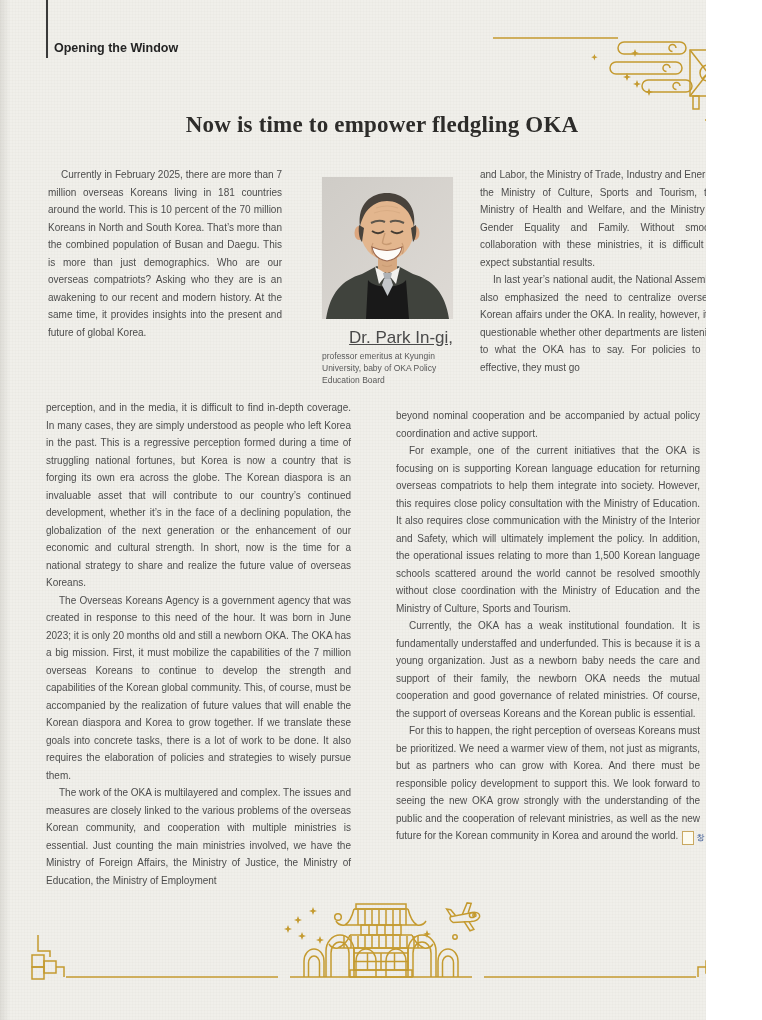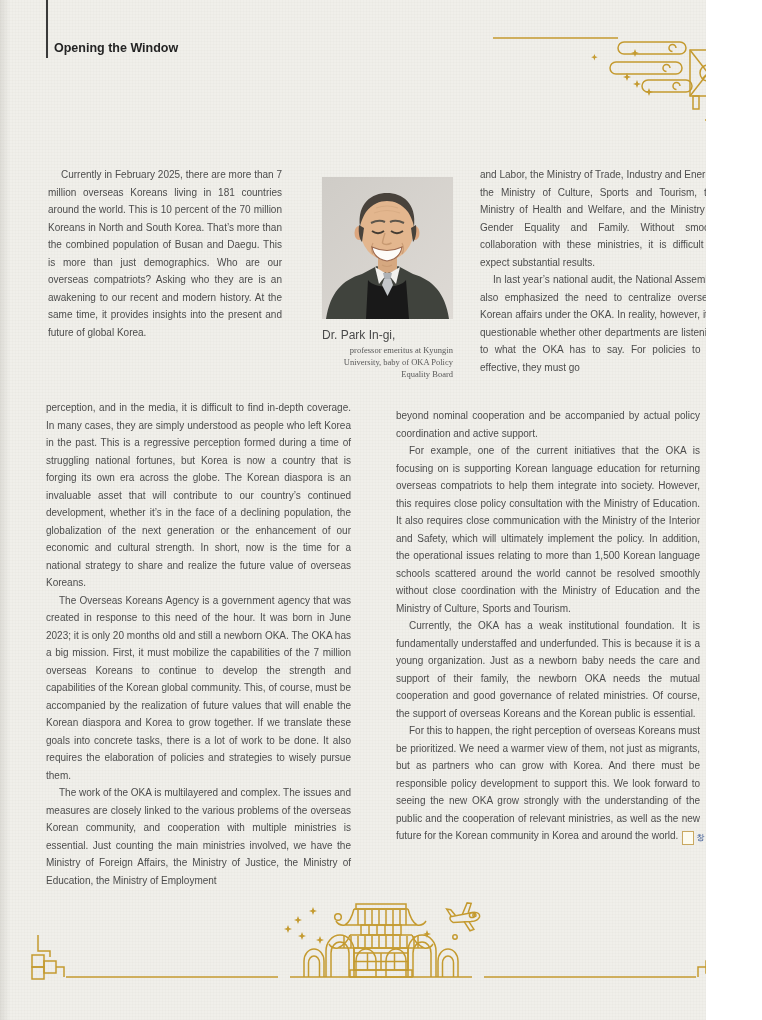--- a/index.html
+++ b/index.html
@@ -21,23 +21,23 @@
     letter-spacing:0.2px;color:#2d2c2a;}
   .col{position:absolute;text-align:justify;font-size:10px;line-height:17.5px;color:#4c4c4c;}
   .col p{margin:0;}
   .col p.indent{text-indent:13px;}
   .col-top-left{left:48px;top:166px;width:234px;}
   .col-top-right{left:480px;top:166px;width:238px;}
   .col-bottom-left{left:46px;top:399px;width:305px;}
   .col-bottom-right{left:396px;top:407px;width:304px;}
   .photo-block{position:absolute;left:322px;top:177px;width:131px;margin:0;}
   .photo-block svg{display:block;}
-  .cap-name{margin-top:9px;text-align:left;font-size:12px;color:#4a4a4a;}
+  .cap-name{margin-top:9px;text-align:right;font-size:17px;color:#4a4a4a;text-decoration:underline;}
   .cap-sub{margin-top:2px;}
-  .cap-line{text-align:right;font-size:8.5px;line-height:12px;color:#585858;font-family:Liberation Serif, serif;}
+  .cap-line{text-align:left;font-size:8.5px;line-height:12px;color:#585858;}
   .endmark{display:inline-block;width:10px;height:12px;border:1px solid #c9a860;
     font-size:8px;line-height:12px;text-align:center;color:#2f4f8f;background:#fdfbef;
     margin-left:4px;vertical-align:-1px;font-family:"DejaVu Sans",sans-serif;}
   .ornament-top-right{position:absolute;left:480px;top:30px;}
   .ornament-bottom{position:absolute;left:20px;top:895px;}
   svg .gold{stroke:#c49a2f;fill:none;stroke-width:1.5;}
   svg .goldfill{fill:#c49a2f;stroke:none;}
 </style>
 </head>
 <body>
@@ -77,20 +77,21 @@
     </g>
     <g class="goldfill">
       <use href="#star-t" x="155" y="23"></use>
       <use href="#star-t" x="147" y="47" transform="scale(1)"></use>
       <use href="#star-t" x="157" y="54" transform="translate(0,0) scale(1)"></use>
       <use href="#star-t" x="169" y="62"></use>
       <use href="#star-t" x="143" y="34" transform="scale(0.8)"></use>
     </g>
   </svg>
 
+  <h1 class="title">Now is time to empower fledgling OKA</h1>
 
   <div class="col col-top-left">
       <p class="indent">Currently in February 2025, there are more than 7 million overseas Koreans living in 181 countries around the world. This is 10 percent of the 70 million Koreans in North and South Korea. That’s more than the combined population of Busan and Daegu. This is more than just demographics. Who are our overseas compatriots? Asking who they are is an awakening to our recent and modern history. At the same time, it provides insights into the present and future of global Korea.</p>
     </div>
 
   <figure class="photo-block">
     <svg width="131" height="142" viewBox="0 0 131 142">
       <defs>
         <linearGradient id="bgg" x1="0" y1="0" x2="1" y2="1">
           <stop offset="0" stop-color="#cfccc7"></stop>
@@ -121,21 +122,21 @@
       <path d="M51,66 q-3,6 0,11" stroke="#cb9d75" fill="none" stroke-width="1.2"></path>
       <path d="M80,66 q3,6 0,11" stroke="#cb9d75" fill="none" stroke-width="1.2"></path>
       <path d="M50,70 Q65,77 80,70 Q78,82 65,84 Q52,82 50,70 Z" fill="#fdfbf8" stroke="#9c6a50" stroke-width="1.2"></path>
       <path d="M60,88 q5,3 10,0" stroke="#cb9d75" fill="none" stroke-width="1.2"></path>
     </svg>
     <figcaption>
       <div class="cap-name">Dr. Park In-gi,</div>
       <div class="cap-sub">
           <div class="cap-line">professor emeritus at Kyungin</div>
           <div class="cap-line">University, baby of OKA Policy</div>
-          <div class="cap-line">Equality Board</div>
+          <div class="cap-line">Education Board</div>
         </div>
     </figcaption>
   </figure>
 
   <div class="col col-top-right">
       <p>and Labor, the Ministry of Trade, Industry and Energy, the Ministry of Culture, Sports and Tourism, the Ministry of Health and Welfare, and the Ministry of Gender Equality and Family. Without smooth collaboration with these ministries, it is difficult to expect substantial results.</p>
       <p class="indent">In last year’s national audit, the National Assembly also emphasized the need to centralize overseas Korean affairs under the OKA. In reality, however, it is questionable whether other departments are listening to what the OKA has to say. For policies to be effective, they must go</p>
     </div>
 
   <div class="col col-bottom-left">

